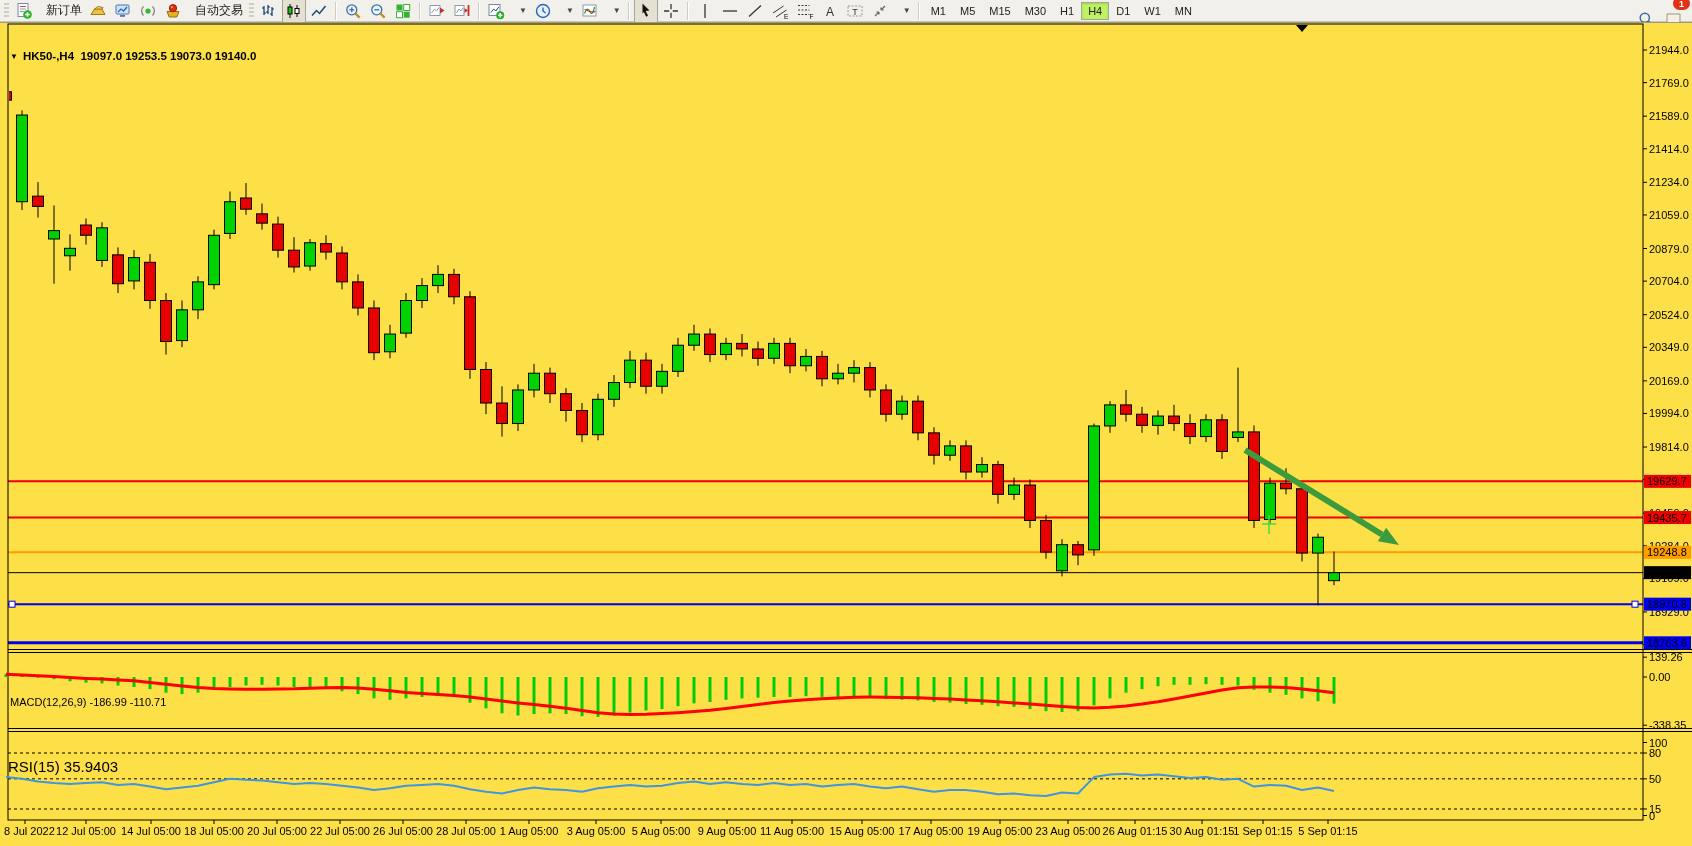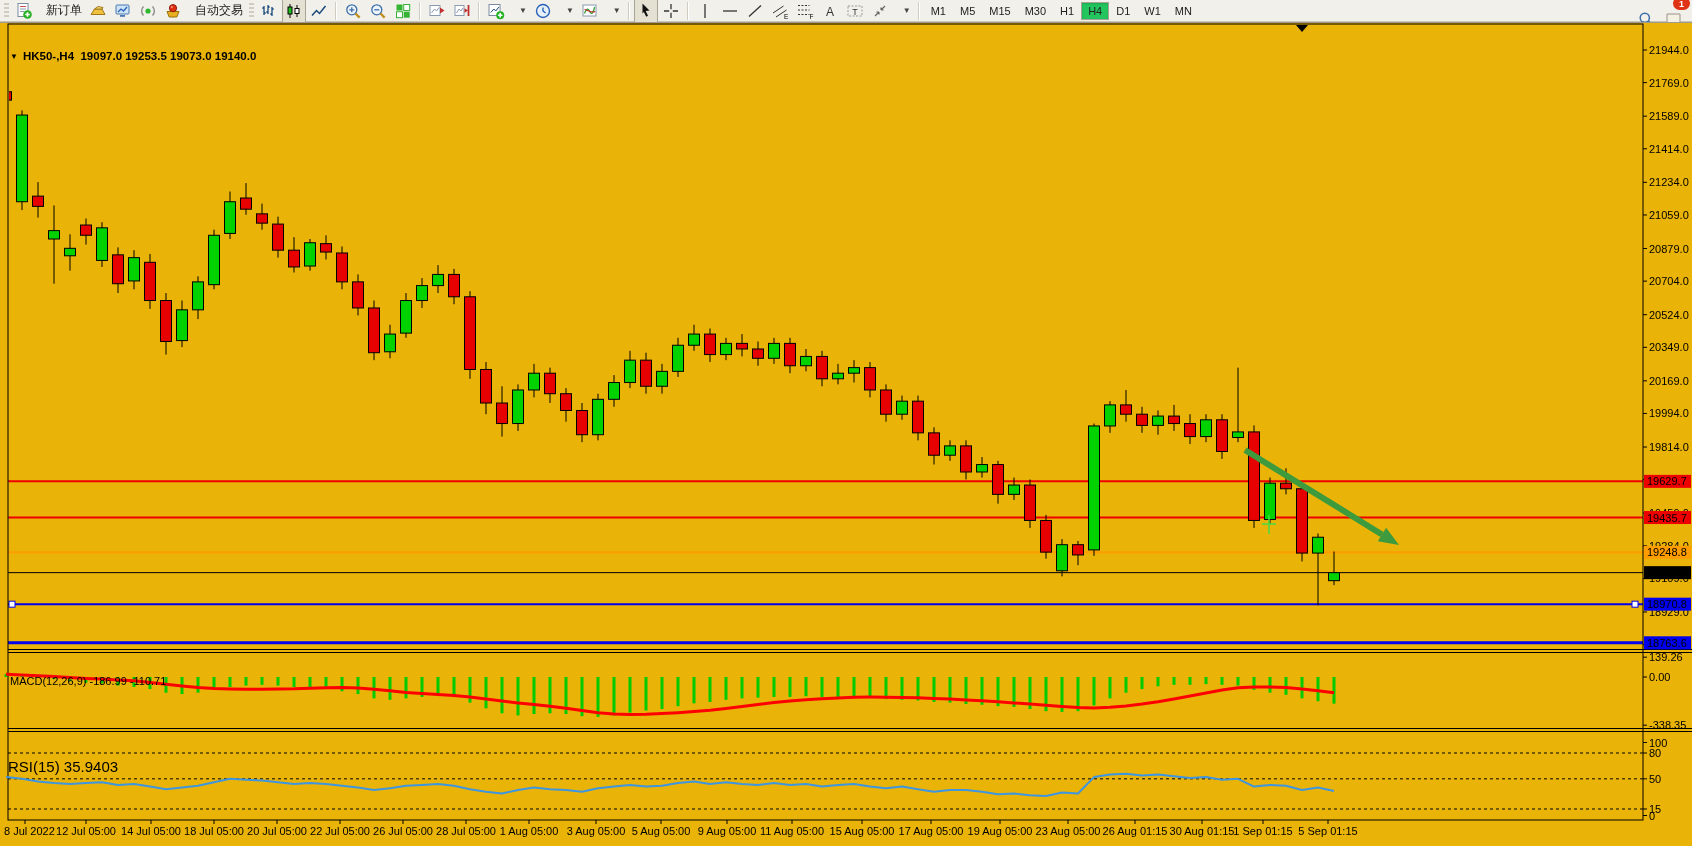--- a/index.html
+++ b/index.html
@@ -11,31 +11,31 @@
         background:repeating-linear-gradient(180deg,#cfccc2 0 2px,transparent 2px 4px);}
   .sep{width:1px;height:18px;background:#cfccc2;margin:0 3px;border-right:1px solid #fff;}
   .tbtn{height:36px;min-width:22px;border:1px solid transparent;background:transparent;display:flex;
         align-items:center;justify-content:center;gap:13px;padding:0 2px;font-size:12px;color:#1a1a1a;cursor:default;}
   .tbtn.pressed{background:#e4e0d2;border:1px solid #a8a496;}
   .tbtn .lbl{font-size:12px;white-space:nowrap;}
   .caret{font-size:8px;color:#444;margin-left:1px;}
   .ic{width:18px;height:18px;display:block;}
   .tf-group{display:flex;align-items:flex-end;}
   .tf{height:18px;padding:1px 6px;font-size:11px;color:#222;border:1px solid transparent;background:transparent;}
-  .tf.active{background:#22c55e;border:1px solid #a8a496;box-shadow:inset 0 1px 2px rgba(0,0,0,.15);}
+  .tf.active{background:#bef264;border:1px solid #a8a496;box-shadow:inset 0 1px 2px rgba(0,0,0,.15);}
   .toolbar-right{position:absolute;right:6px;top:1px;display:flex;align-items:center;gap:4px;}
   .badge{position:absolute;right:-4px;top:-4px;min-width:13px;height:13px;border-radius:7px;background:#e03214;
          color:#fff;font-size:9px;font-weight:bold;display:flex;align-items:center;justify-content:center;padding:0 2px;}
   .chatwrap{position:relative;}
   
-  .chart-window{position:absolute;left:0;top:22px;right:0;bottom:0;background:#eab308;border-top:1px solid #9e9a8e;}
+  .chart-window{position:absolute;left:0;top:22px;right:0;bottom:0;background:#fde047;border-top:1px solid #9e9a8e;}
   #plot{position:absolute;left:0;top:23px;}
   #chart-title{position:absolute;left:10px;top:27px;font-size:11.5px;font-weight:bold;color:#000;z-index:5;}
   #chart-title .tri{font-size:8px;vertical-align:1px;margin-right:5px;}
-  #macd-label{position:absolute;left:10px;top:652px;font-size:11px;color:#000;z-index:5;}
+  #macd-label{position:absolute;left:10px;top:673px;font-size:11px;color:#000;z-index:5;}
   #rsi-label{position:absolute;left:8px;top:735px;font-size:15px;color:#000;z-index:5;}
   #plot text{font-family:"Liberation Sans",sans-serif;font-size:11px;fill:#000;}
 </style>
 </head>
 <body>
 
 <div class="toolbar">
   <div class="grip"></div>
 
   <button class="tbtn">

